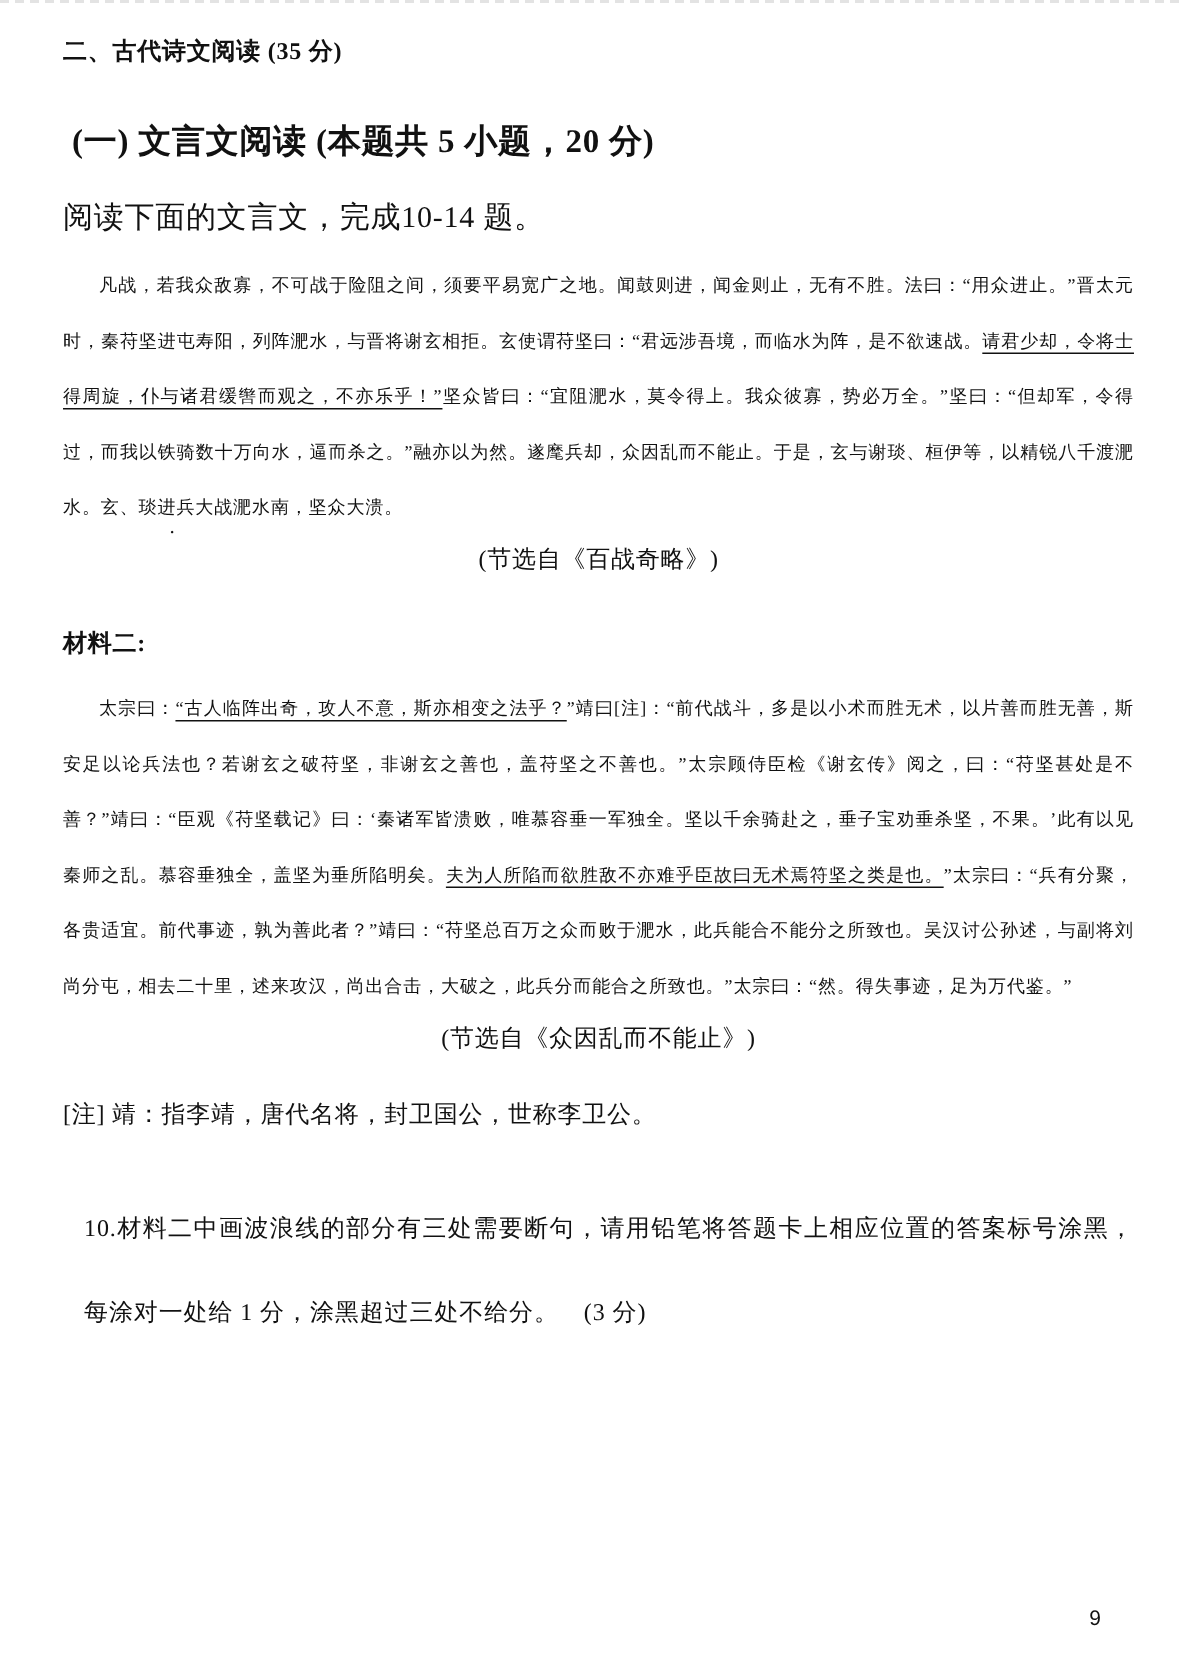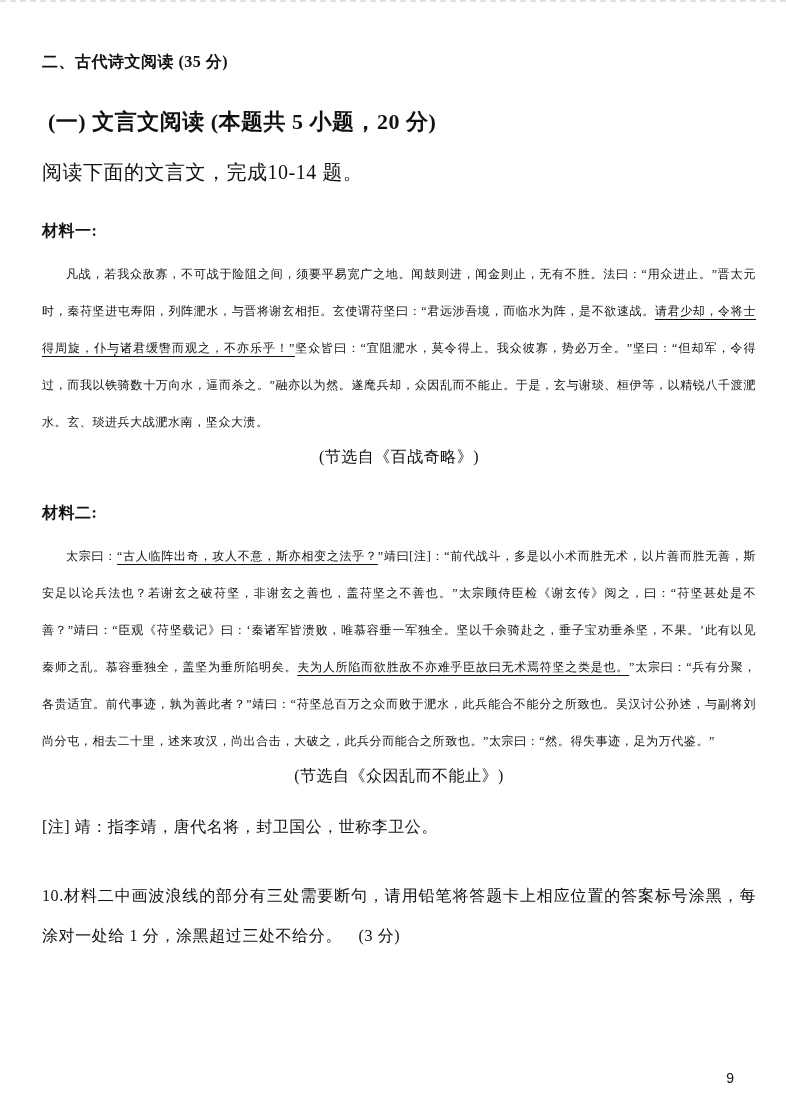--- a/index.html
+++ b/index.html
@@ -24,21 +24,21 @@
   }
   .top-rule {
     position: absolute;
     top: 0;
     left: 0;
     width: 786px;
     border-top: 2px dashed #e3e3e3;
     height: 0;
   }
   .section-title {
-    padding-top: 52px;
+    padding-top: 24px;
     font-size: 16px;
     font-weight: bold;
     letter-spacing: 0.5px;
   }
   .subsection-title {
     margin-top: 34px;
     padding-left: 6px;
     font-size: 22px;
     font-weight: bold;
     letter-spacing: 0.5px;
@@ -75,23 +75,24 @@
   }
   .footnote {
     margin-top: 30px;
     font-size: 16px;
     letter-spacing: 0.5px;
     font-family: Liberation Serif, serif;
   }
   .question {
     margin-top: 38px;
     font-size: 16px;
-    line-height: 40px;
+    line-height: 56px;
     text-align: justify;
     letter-spacing: 0.6px;
+    margin-left: 14px;
   }
   .page-number {
     position: absolute;
     bottom: 26px;
     right: 52px;
     font-size: 14px;
     font-family: "Liberation Sans", "DejaVu Sans", sans-serif;
   }
   .stray-dot {
     position: absolute;
@@ -105,21 +106,20 @@
 
 <div class="page">
   <div class="top-rule"></div>
 
   <div class="section-title">二、古代诗文阅读  (35 分)</div>
 
   <div class="subsection-title">(一)   文言文阅读   (本题共 5 小题，20 分)</div>
 
   <div class="instruction">阅读下面的文言文，完成10-14 题。</div>
 
-  <div class="material-label">材料一:</div>
 
   <div class="passage"><span>凡战，若我众敌寡，不可战于险阻之间，须要平易宽广之地。闻鼓则进，闻金则止，无有不胜。法曰：“用众进止。”晋太元时，秦苻坚进屯寿阳，列阵淝水，与晋将谢玄相拒。玄使谓苻坚曰：“君远涉吾境，而临水为阵，是不欲速战。</span><span class="u">请君少却，令将士得周旋，仆与诸君缓辔而观之，不亦乐乎！”</span><span>坚众皆曰：“宜阻淝水，莫令得上。我众彼寡，势必万全。”坚曰：“但却军，令得过，而我以铁骑数十万向水，逼而杀之。”融亦以为然。遂麾兵却，众因乱而不能止。于是，玄与谢琰、桓伊等，以精锐八千渡淝水。玄、琰进兵大战淝水南，坚众大溃。</span></div>
 
   <span class="stray-dot">.</span>
 
   <div class="source-line">(节选自《百战奇略》)</div>
 
   <div class="material-label">材料二:</div>
 
   <div class="passage"><span>太宗曰：</span><span class="u">“古人临阵出奇，攻人不意，斯亦相变之法乎？</span><span>”靖曰[注]：“前代战斗，多是以小术而胜无术，以片善而胜无善，斯安足以论兵法也？若谢玄之破苻坚，非谢玄之善也，盖苻坚之不善也。”太宗顾侍臣检《谢玄传》阅之，曰：“苻坚甚处是不善？”靖曰：“臣观《苻坚载记》曰：‘秦诸军皆溃败，唯慕容垂一军独全。坚以千余骑赴之，垂子宝劝垂杀坚，不果。’此有以见秦师之乱。慕容垂独全，盖坚为垂所陷明矣。</span><span class="u">夫为人所陷而欲胜敌不亦难乎臣故曰无术焉符坚之类是也。</span><span>”太宗曰：“兵有分聚，各贵适宜。前代事迹，孰为善此者？”靖曰：“苻坚总百万之众而败于淝水，此兵能合不能分之所致也。吴汉讨公孙述，与副将刘尚分屯，相去二十里，述来攻汉，尚出合击，大破之，此兵分而能合之所致也。”太宗曰：“然。得失事迹，足为万代鉴。”</span></div>

